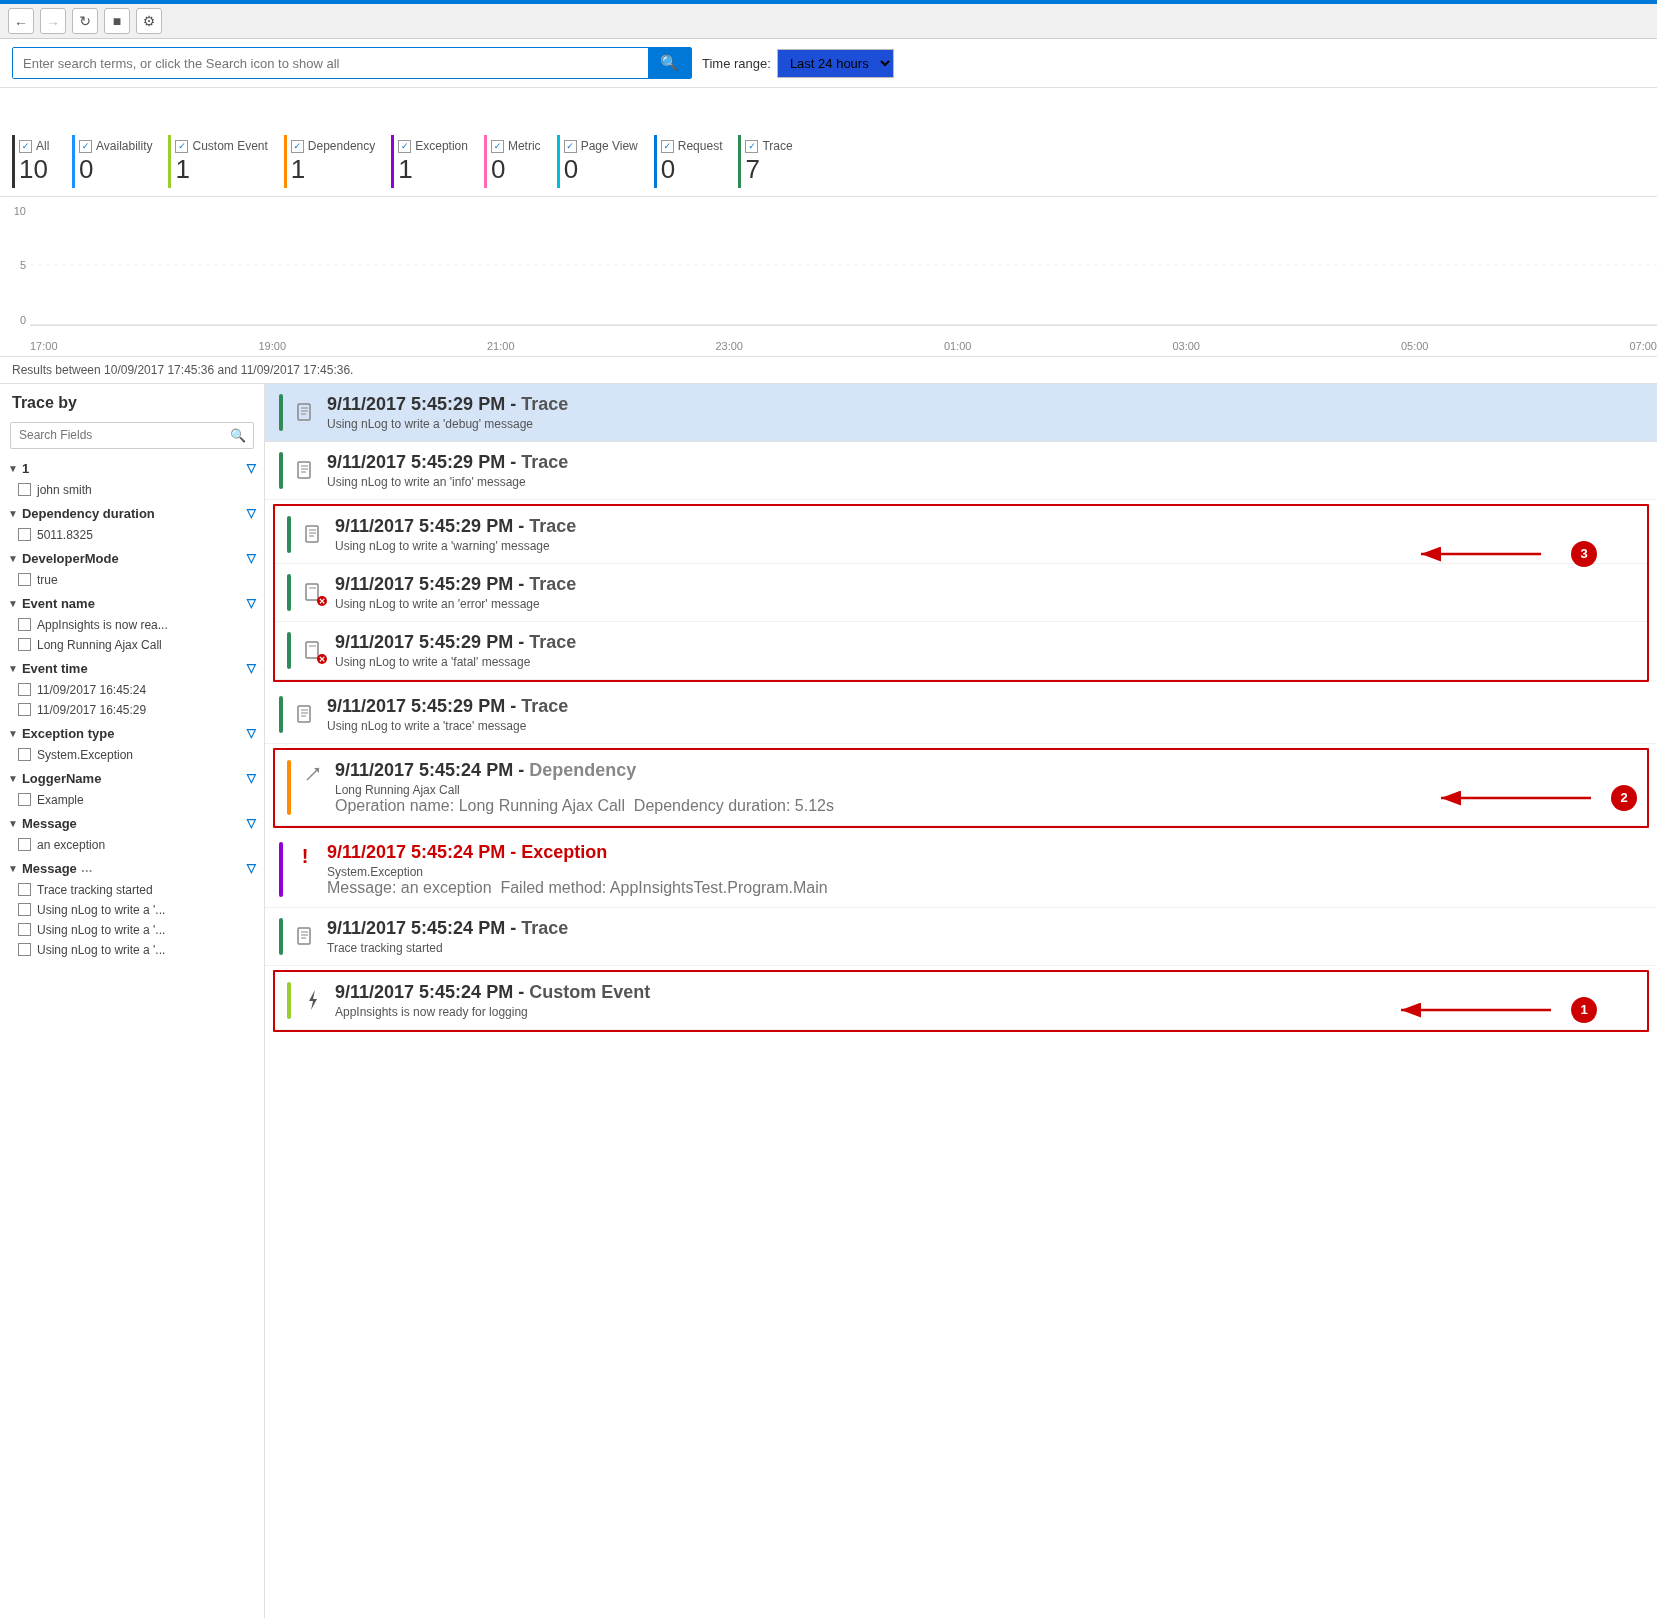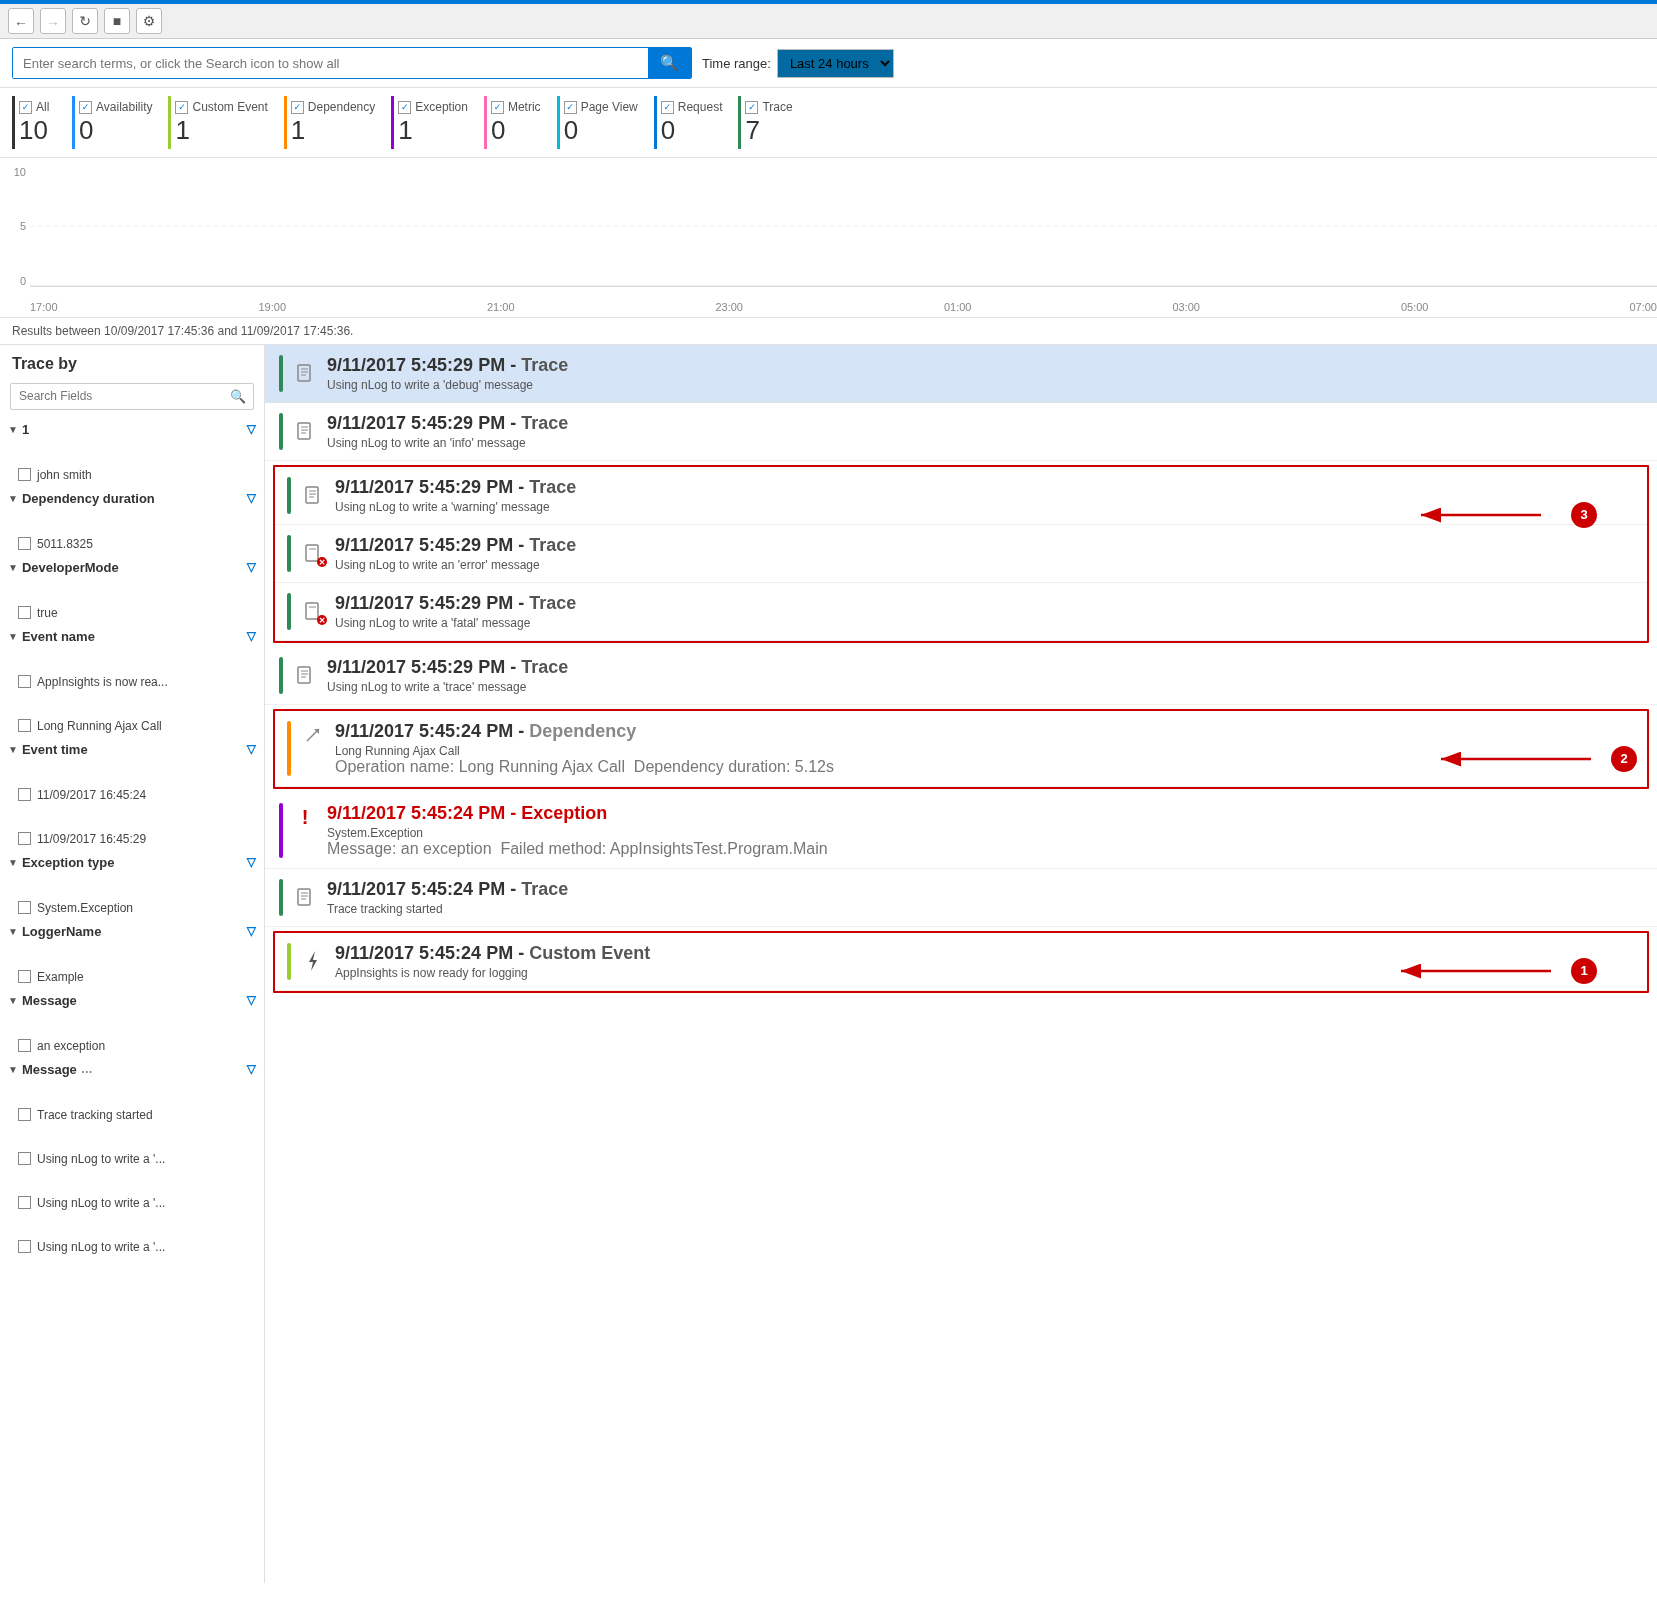--- a/index.html
+++ b/index.html
@@ -59,21 +59,21 @@
     .time-range-wrap {
       display: flex;
       align-items: center;
       gap: 6px;
       font-size: 13px;
     }
     .time-range-select {
       border: 1px solid #bbb;
       padding: 5px 8px;
       font-size: 13px;
-      background: #0369a1;
+      background: #1d4ed8;
     }
 
     
     .event-types {
       display: flex;
       align-items: flex-end;
       padding: 8px 12px;
       gap: 0;
       border-bottom: 1px solid #e0e0e0;
       flex-wrap: wrap;
@@ -224,21 +224,20 @@
     .sidebar-group-items {
       padding-left: 18px;
     }
     .sidebar-item {
       display: flex;
       align-items: center;
       gap: 6px;
       padding: 3px 8px 3px 0;
       font-size: 12px;
       color: #444;
-      margin-top: 24px;
     }
     .sidebar-item .cb {
       width: 13px; height: 13px;
       border: 1px solid #888;
       background: #fff;
       flex-shrink: 0;
     }
 
     
     .results-list {
@@ -309,21 +308,21 @@
 </div>
 
 <div class="event-types">
   <div class="event-type-item" style="border-left-color:#333;">
     <div class="event-type-header">
       <span class="checkbox-sm checked"></span>
       <span>All</span>
     </div>
     <div class="event-type-count">10</div>
   </div>
-  <div class="event-type-item" style="border-left-color:#1e90ff;">
+  <div class="event-type-item" style="border-left-color:#1e90ff;margin-top:39px;">
     <div class="event-type-header">
       <span class="checkbox-sm checked"></span>
       <span>Availability</span>
     </div>
     <div class="event-type-count">0</div>
   </div>
   <div class="event-type-item" style="border-left-color:#9acd32;">
     <div class="event-type-header">
       <span class="checkbox-sm checked"></span>
       <span>Custom Event</span>

